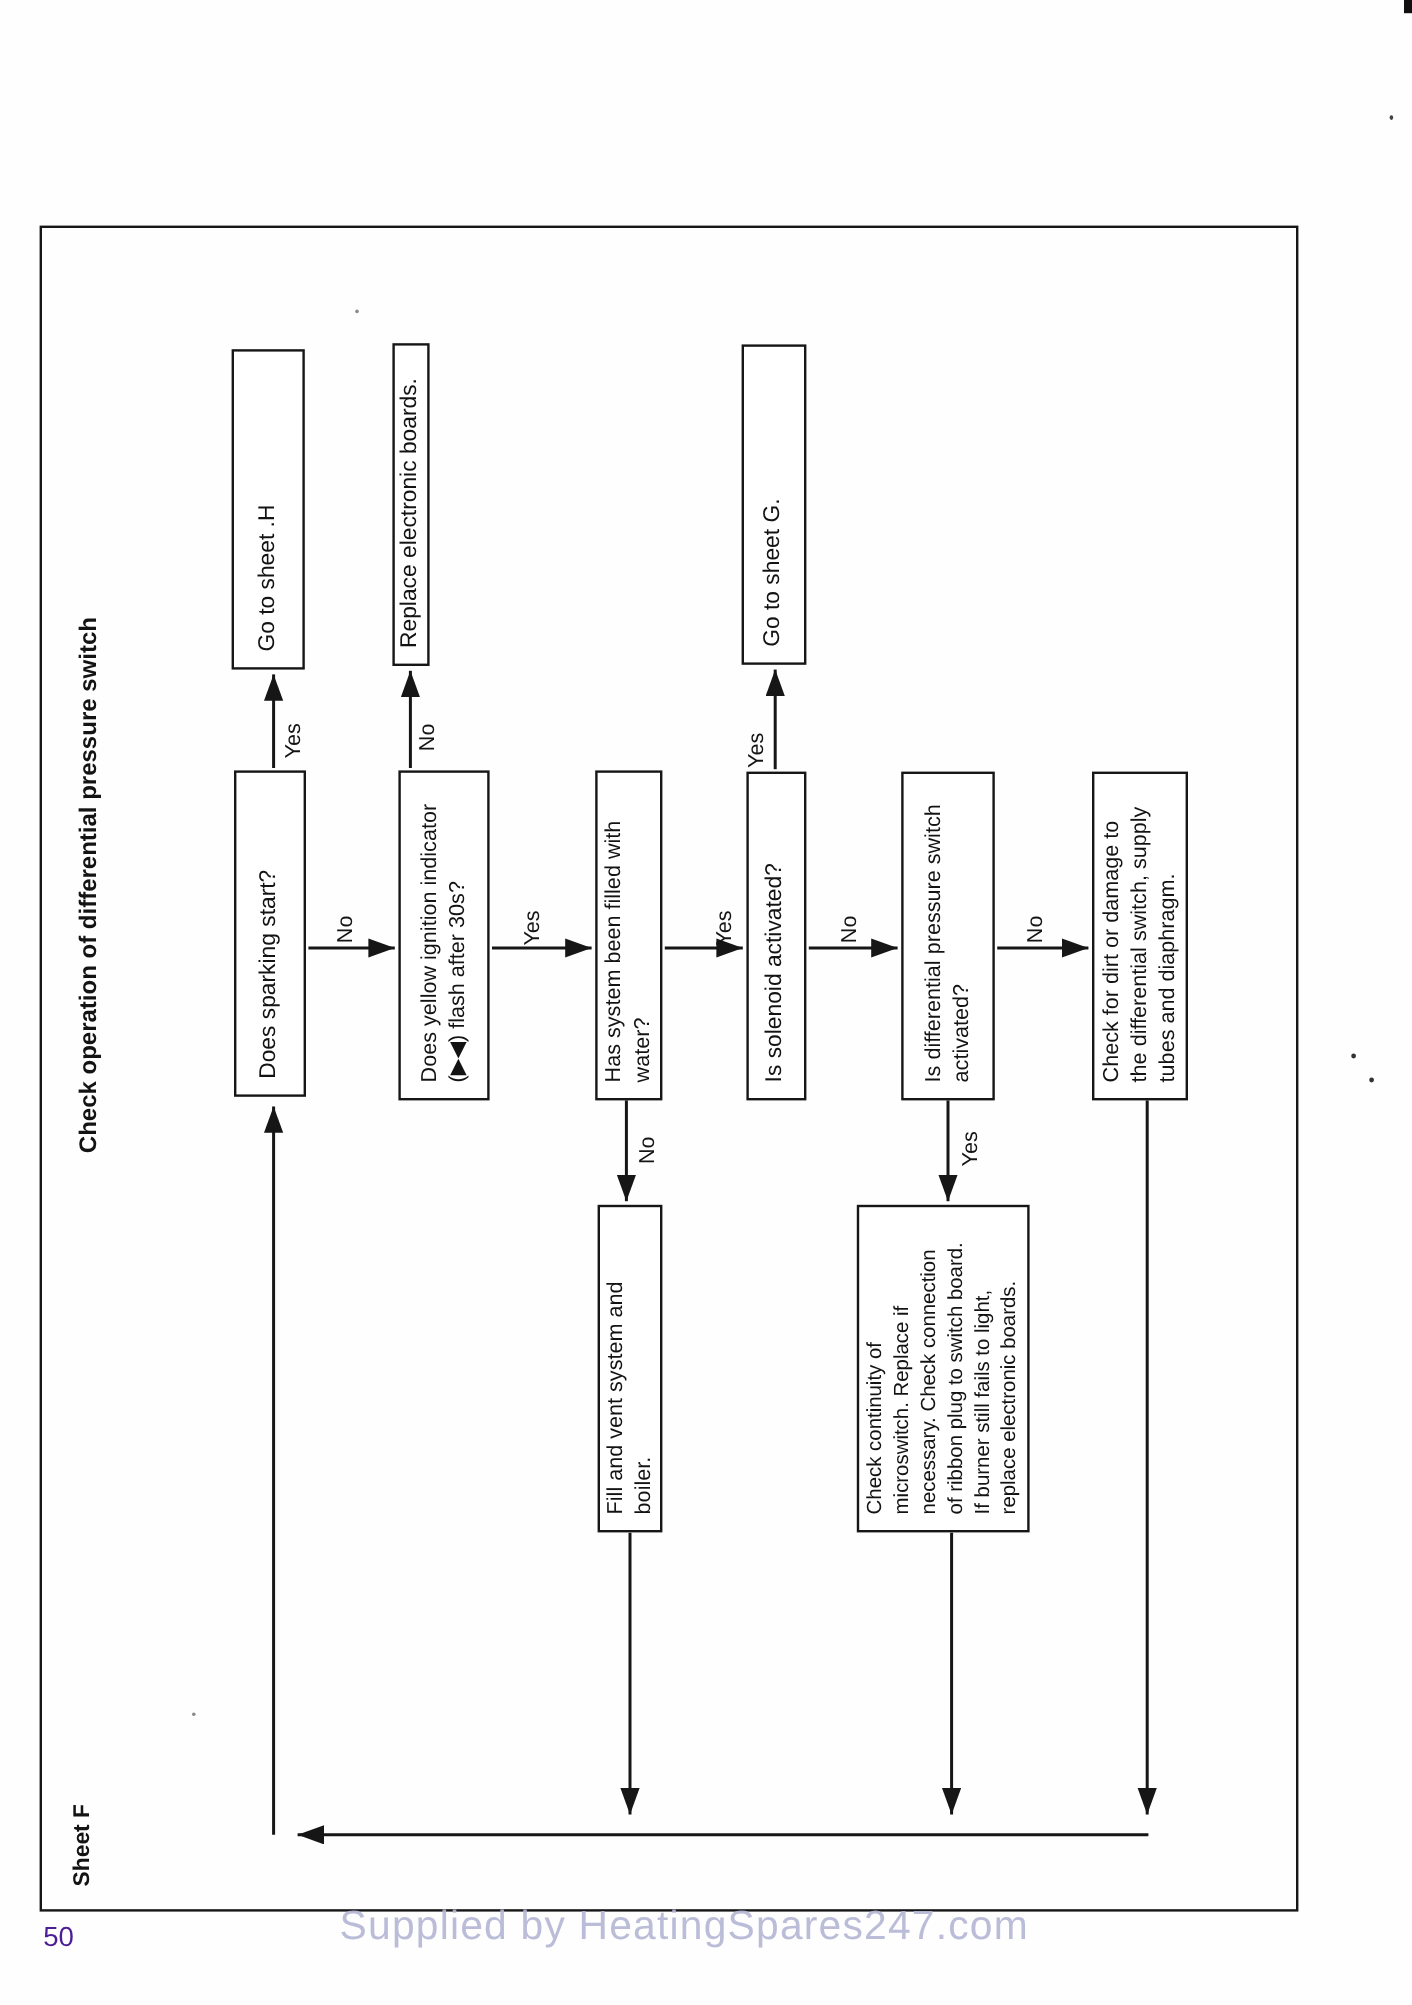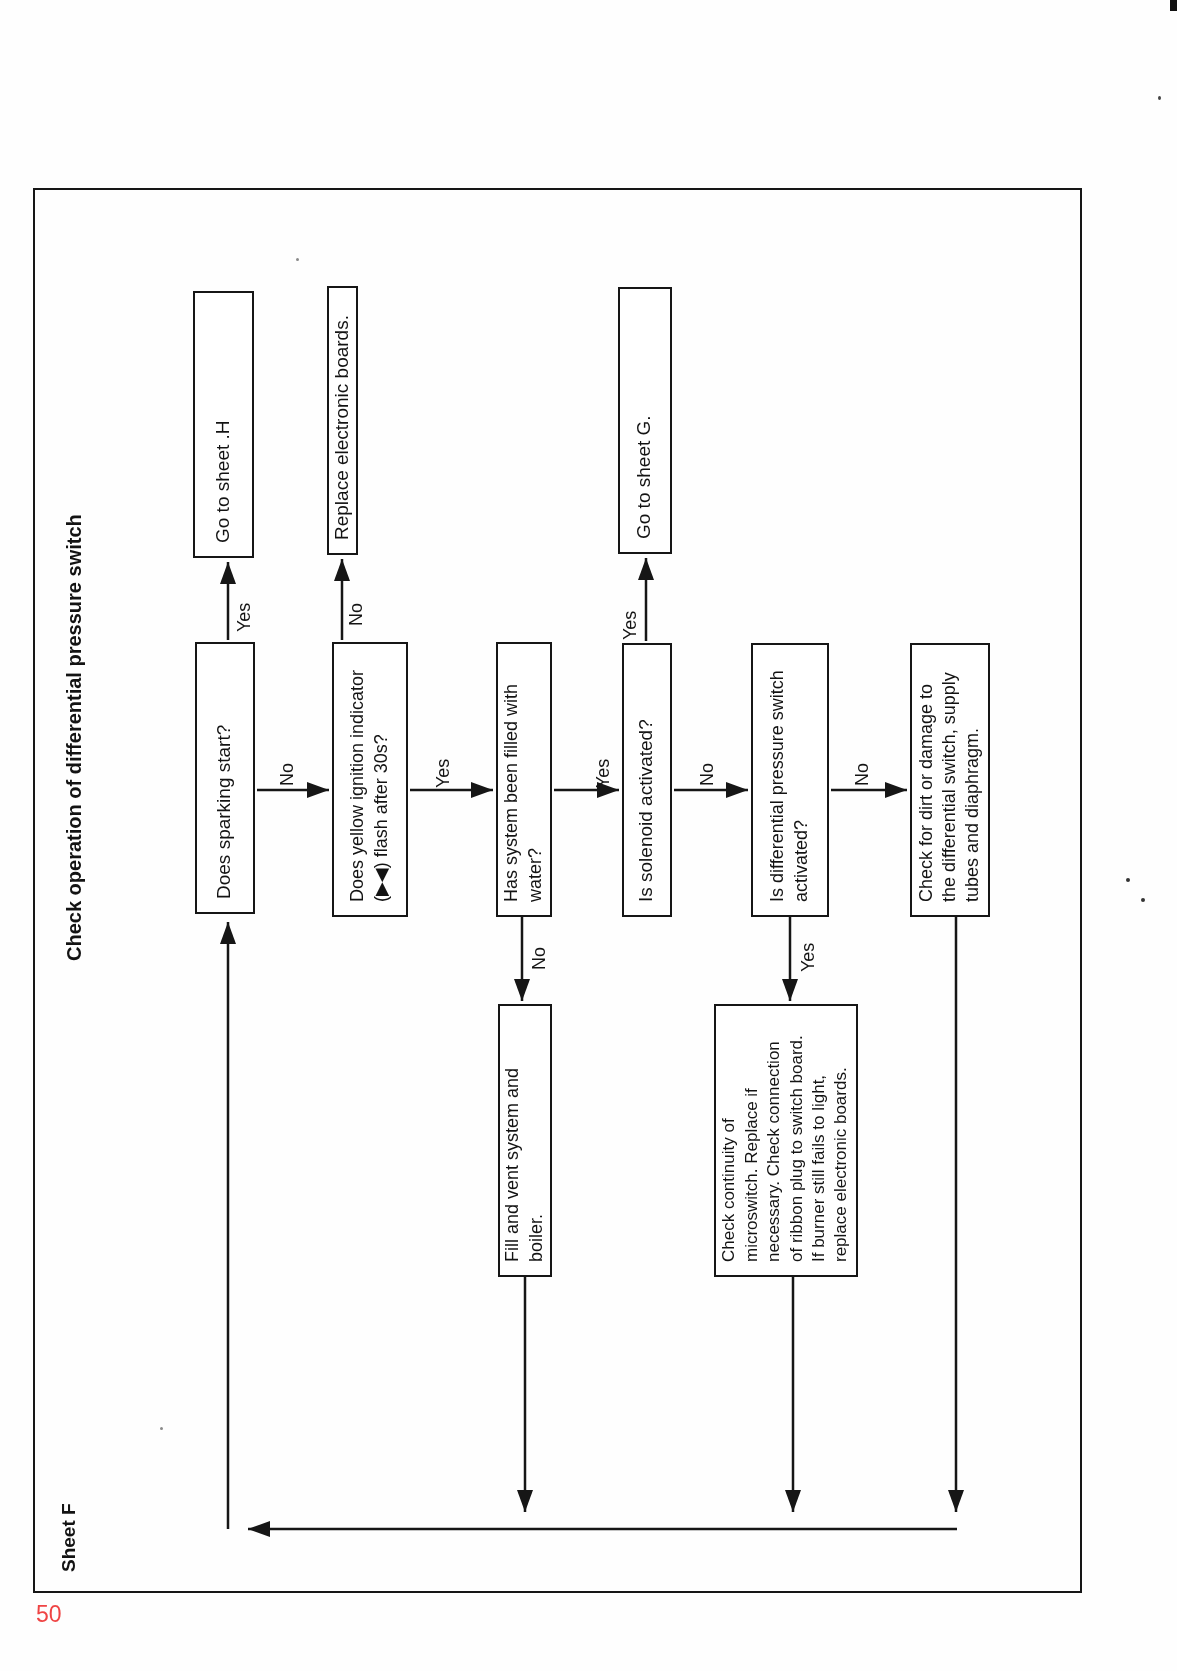--- a/index.html
+++ b/index.html
@@ -29,21 +29,21 @@
     line-height:1.28;
     padding:3px 6px 3px 12px;
   }
   .t19{font-size:19px;}
   .t18{font-size:18px;}
   .t17{font-size:17px;line-height:1.32;}
   .clab .rin{font-size:18px;padding:0;justify-content:flex-start;color:#141414;}
   #title .rin{font-weight:bold;font-size:20px;padding-left:14px;letter-spacing:0px;}
   #sheet-label .rin{font-weight:bold;font-size:19px;padding-left:4px;}
   #page-number{
-    position:absolute;left:36px;top:1601px;font-size:23px;color:#ef4444;z-index:3;
+    position:absolute;left:36px;top:1601px;font-size:23px;color:#4c1d95;z-index:3;
   }
   #watermark{
     position:absolute;left:283px;top:1586px;z-index:4;
     font-size:34px;letter-spacing:1px;color:#b4b7d4;opacity:.9;
   }
   .speck{position:absolute;background:#8a8a8a;border-radius:50%;z-index:0;}
   #corner-mark{position:absolute;left:1170px;top:0;width:7px;height:11px;background:#111;z-index:3;}
 </style>
 </head>
 <body>
@@ -166,20 +166,21 @@
   <div class="rotbox clab" style="left:797px;top:928px;width:26px;height:44px;">
     <div class="rin" style="width:44px;height:26px;">Yes</div>
   </div>
 
   <div id="sheet-label" class="rotbox" style="left:54px;top:1492px;width:30px;height:84px;">
     <div class="rin" style="width:84px;height:30px;">Sheet F</div>
   </div>
 
   <div id="page-number">50</div>
 
+  <div id="watermark">Supplied by HeatingSpares247.com</div>
 
   <div id="corner-mark"></div>
   <div class="speck" style="left:296px;top:258px;width:3px;height:3px;"></div>
   <div class="speck" style="left:1126px;top:878px;width:4px;height:4px;background:#333;"></div>
   <div class="speck" style="left:1141px;top:898px;width:4px;height:4px;background:#333;"></div>
   <div class="speck" style="left:160px;top:1427px;width:3px;height:3px;"></div>
   <div class="speck" style="left:1158px;top:96px;width:3px;height:4px;background:#444;"></div>
 
 </div>
 

